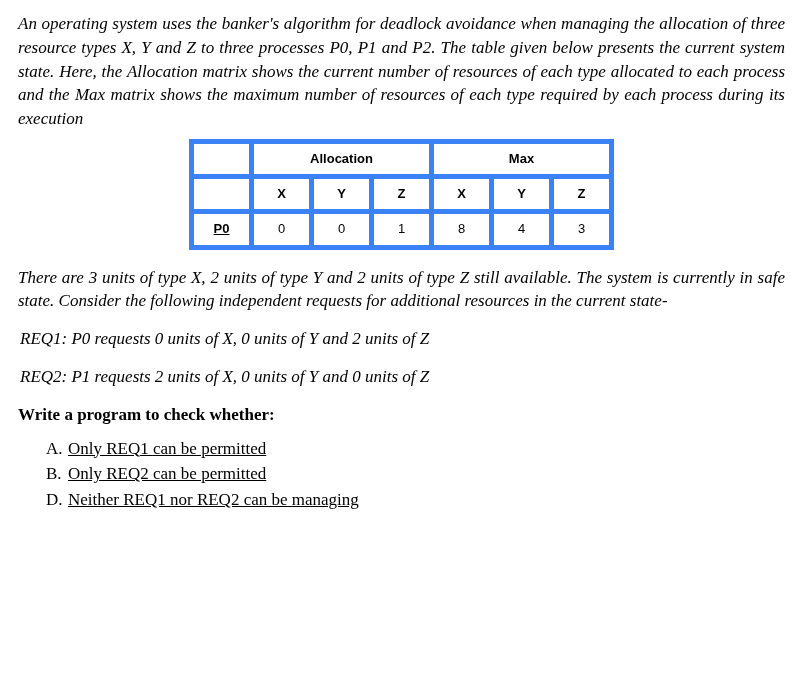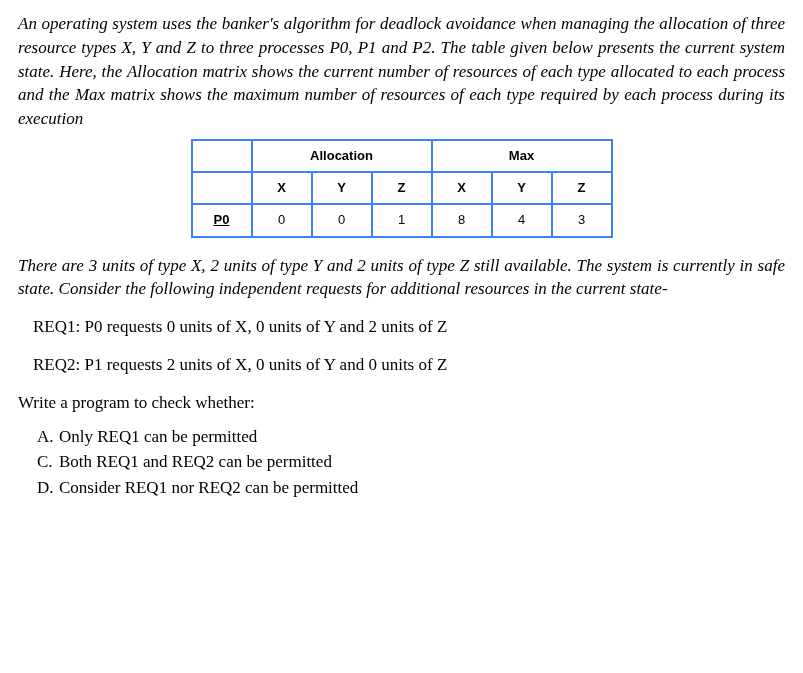--- a/index.html
+++ b/index.html
@@ -19,45 +19,48 @@
     .para {
       text-align: justify;
       margin-bottom: 6px;
       font-style: italic;
     }
     table {
       border-collapse: collapse;
       margin: 8px auto 16px auto;
     }
     td, th {
-      border: 2px solid #3b82f6;
+      border: 5px solid #3b82f6;
       text-align: center;
       font-family: Arial, Helvetica, sans-serif;
       font-size: 13px;
       padding: 6px 0;
       width: 60px;
     }
     th {
       font-weight: bold;
     }
     .row-label {
       font-weight: bold;
       text-decoration: underline;
     }
     .header-span {
       font-weight: bold;
     }
     .req {
-      margin: 14px 15px;
+      margin: 14px 2px;
+      font-style: italic;
     }
     .prompt {
       margin: 14px 0 10px 0;
+      font-weight: bold;
     }
     .options {
-      margin-left: 19px;
+      margin-left: 28px;
+      text-decoration: underline;
     }
     .option-row {
       margin-bottom: 2px;
     }
     .option-letter {
       display: inline-block;
       width: 22px;
     }
   </style>
 </head>
@@ -98,18 +101,18 @@
 <p class="req">REQ1: P0 requests 0 units of X, 0 units of Y and 2 units of Z</p>
 <p class="req">REQ2: P1 requests 2 units of X, 0 units of Y and 0 units of Z</p>
 
 <p class="prompt">Write a program to check whether:</p>
 
 <div class="options">
   <div class="option-row">
     <span class="option-letter">A.</span><span>Only REQ1 can be permitted</span>
   </div>
   <div class="option-row">
-    <span class="option-letter">C.</span><span>Both REQ1 and REQ2 can be permitted</span>
+    <span class="option-letter">B.</span><span>Only REQ2 can be permitted</span>
   </div>
   <div class="option-row">
-    <span class="option-letter">D.</span><span>Consider REQ1 nor REQ2 can be permitted</span>
+    <span class="option-letter">D.</span><span>Neither REQ1 nor REQ2 can be managing</span>
   </div>
 </div>
 
 </body></html>

